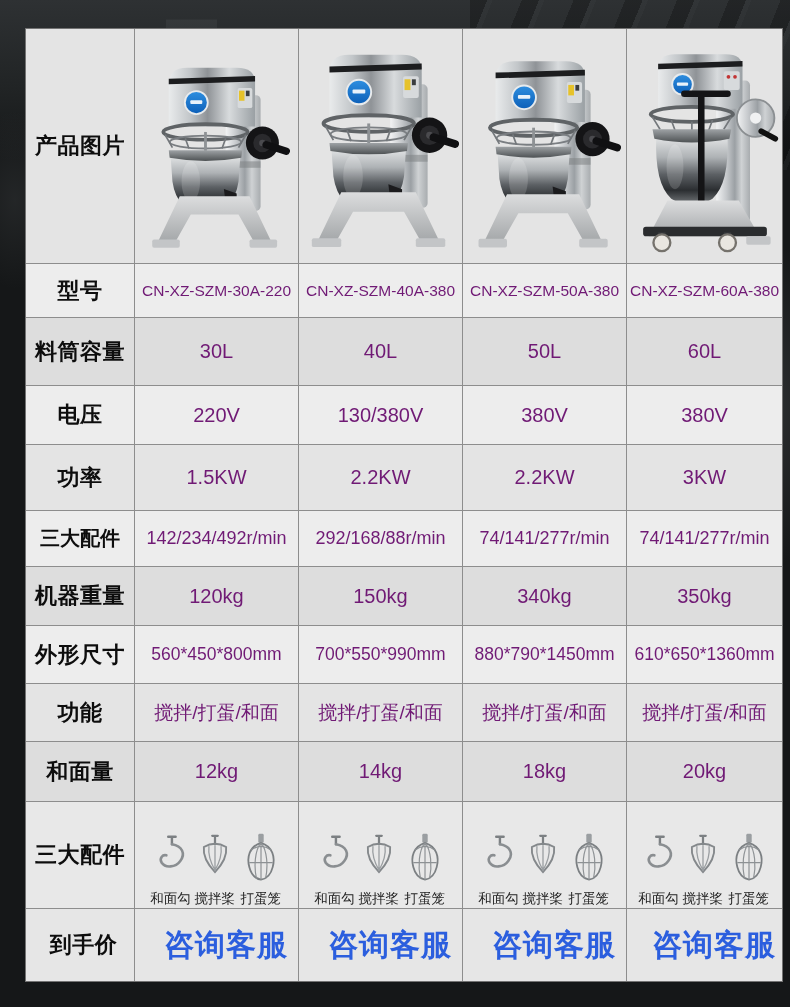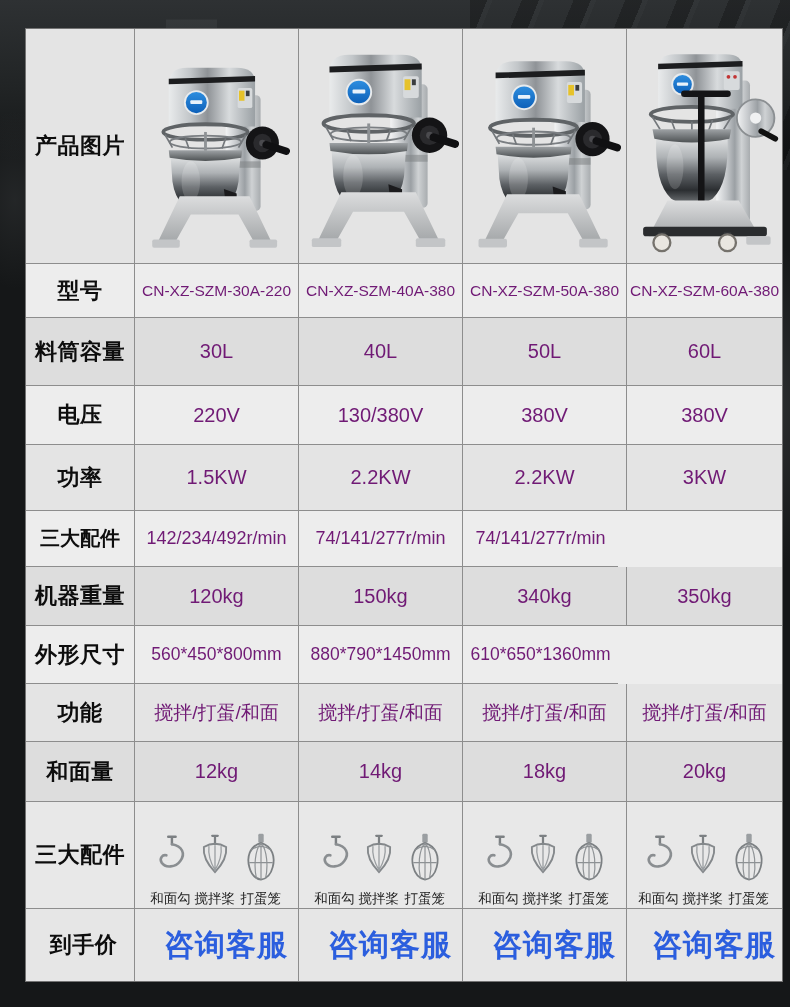--- a/index.html
+++ b/index.html
@@ -285,20 +285,23 @@
       </div>
   </div>
 
   <div class="row h-s4 bg-b">
     <div class="cell c0 head small">
         <span>三大配件</span>
       </div>
     <div class="cell c1 val speed">
         <span>142/234/492r/min</span>
       </div>
+    <div class="cell c2 val speed">
+        <span>292/168/88r/min</span>
+      </div>
     <div class="cell c3 val speed">
         <span>74/141/277r/min</span>
       </div>
     <div class="cell c4 val speed">
         <span>74/141/277r/min</span>
       </div>
   </div>
 
   <div class="row h-s5 bg-c">
     <div class="cell c0 head">
@@ -318,20 +321,23 @@
       </div>
   </div>
 
   <div class="row h-s6 bg-b">
     <div class="cell c0 head">
         <span>外形尺寸</span>
       </div>
     <div class="cell c1 val dims">
         <span>560*450*800mm</span>
       </div>
+    <div class="cell c2 val dims">
+        <span>700*550*990mm</span>
+      </div>
     <div class="cell c3 val dims">
         <span>880*790*1450mm</span>
       </div>
     <div class="cell c4 val dims">
         <span>610*650*1360mm</span>
       </div>
   </div>
 
   <div class="row h-s7 bg-a">
     <div class="cell c0 head">

